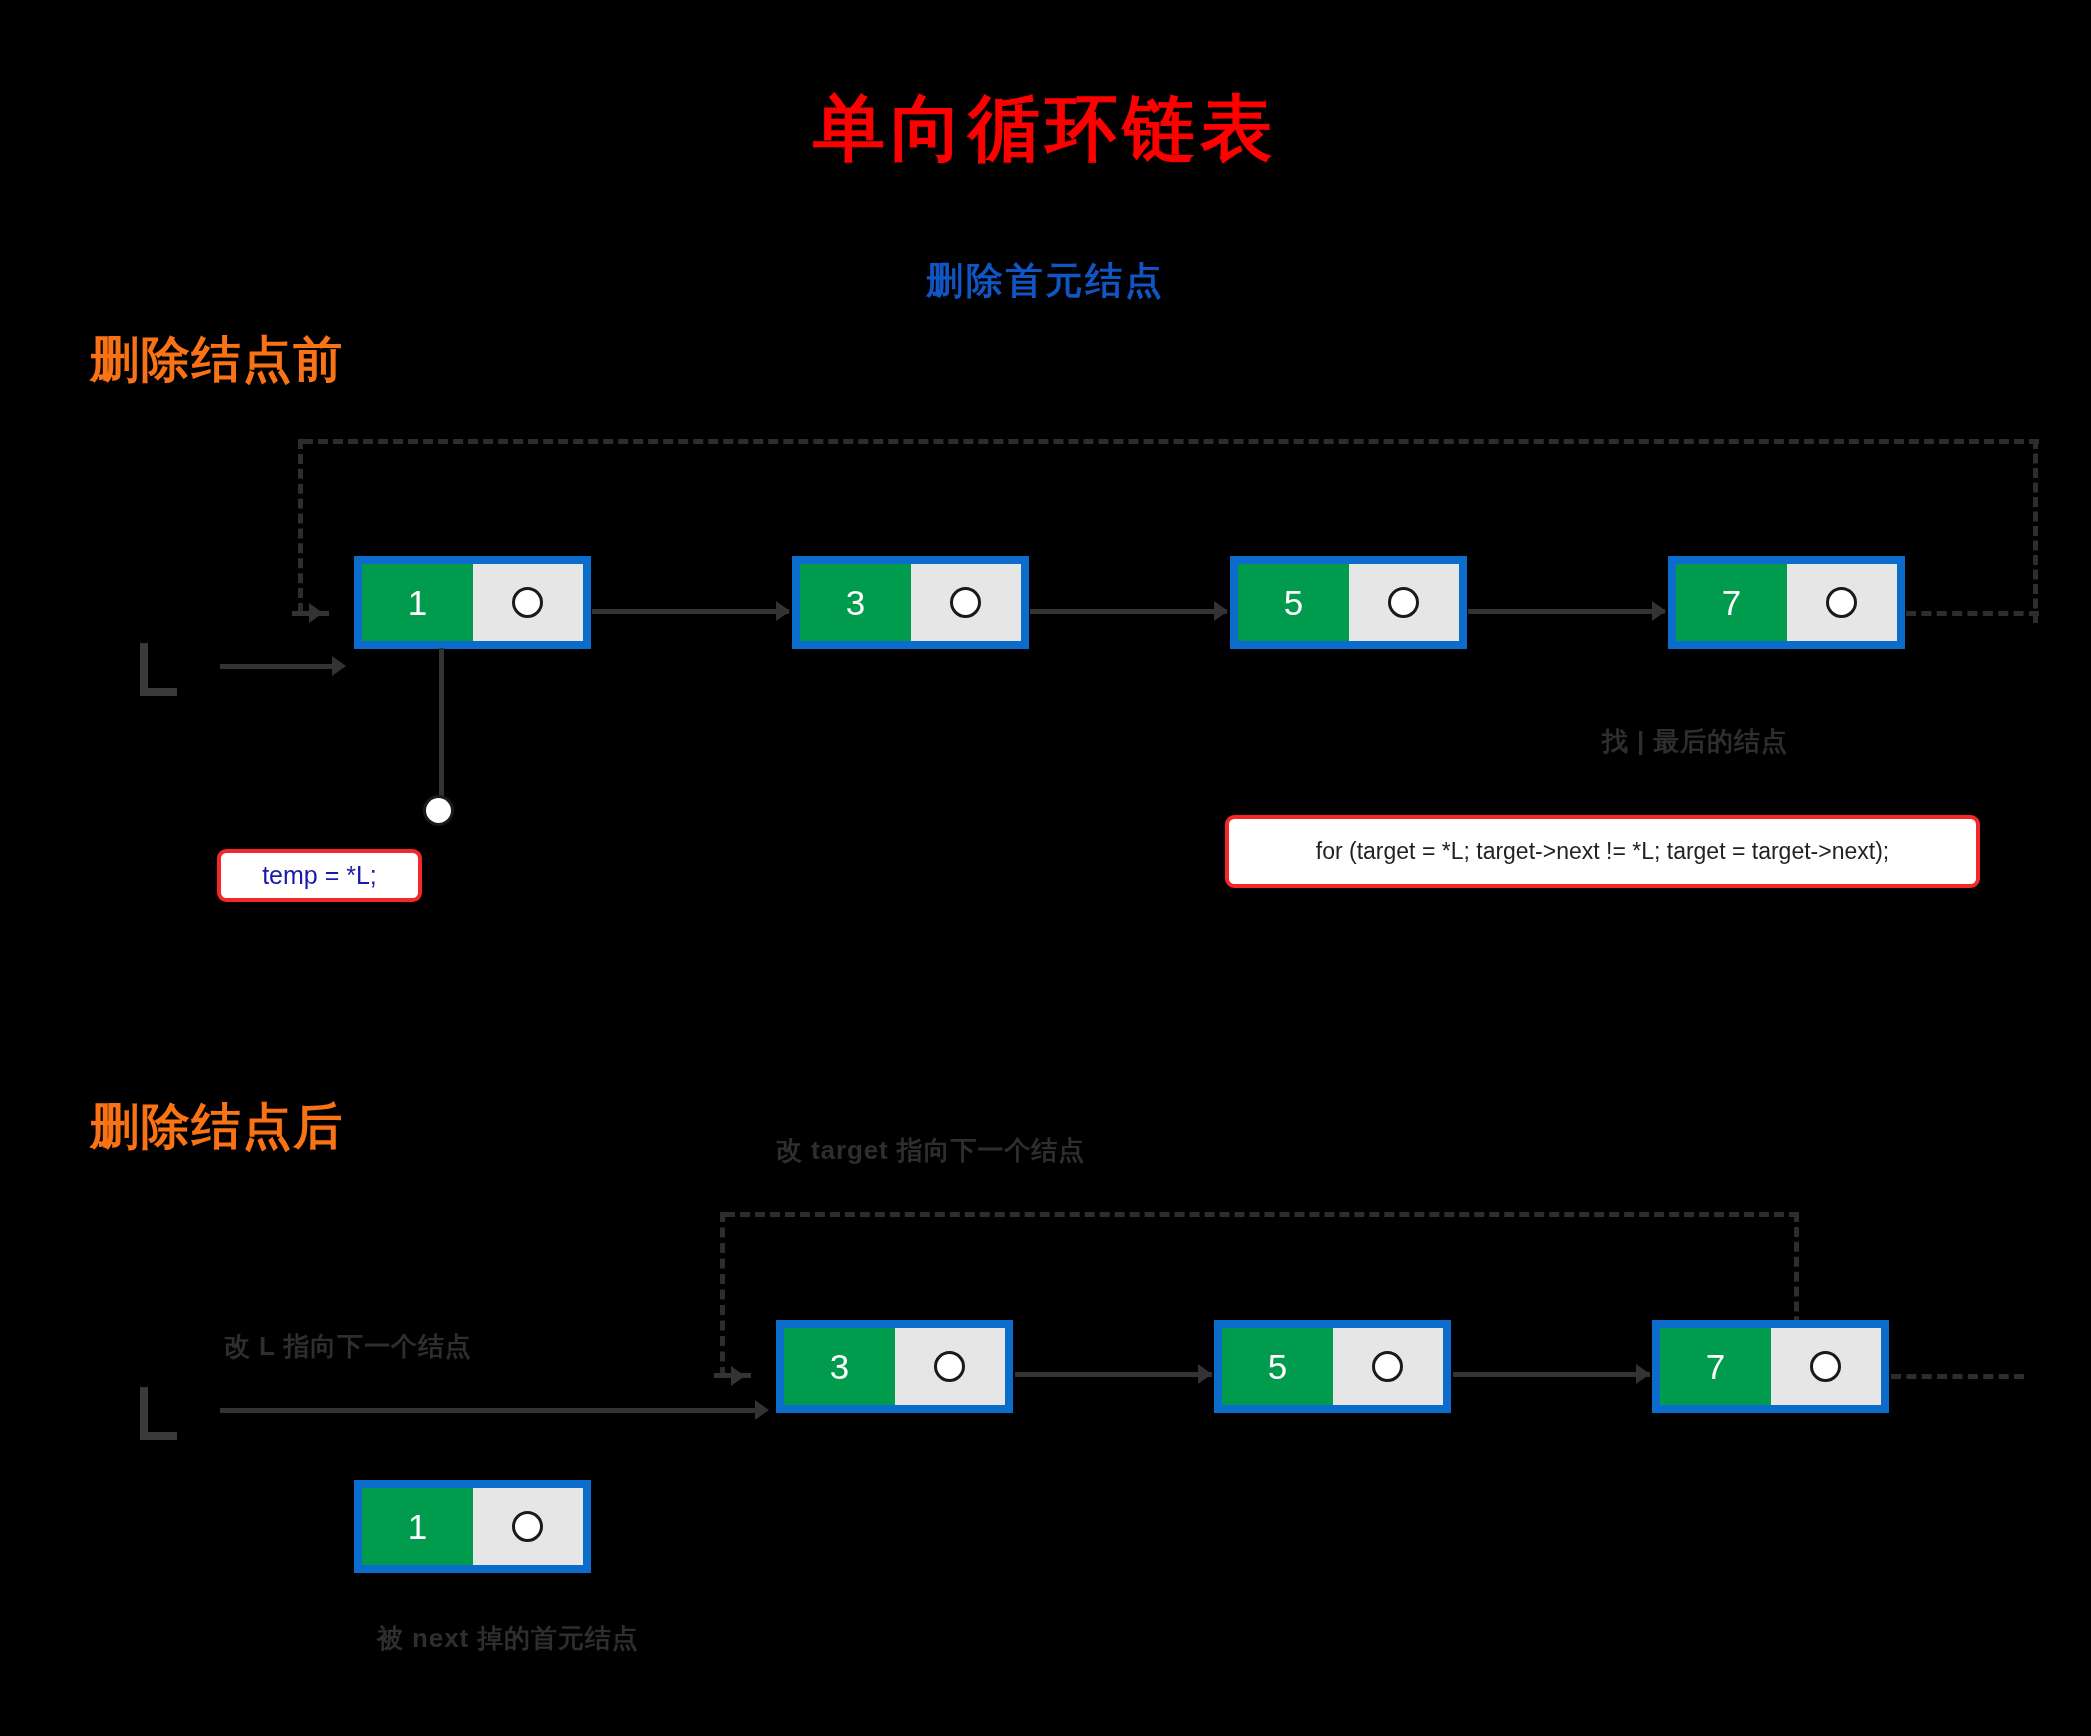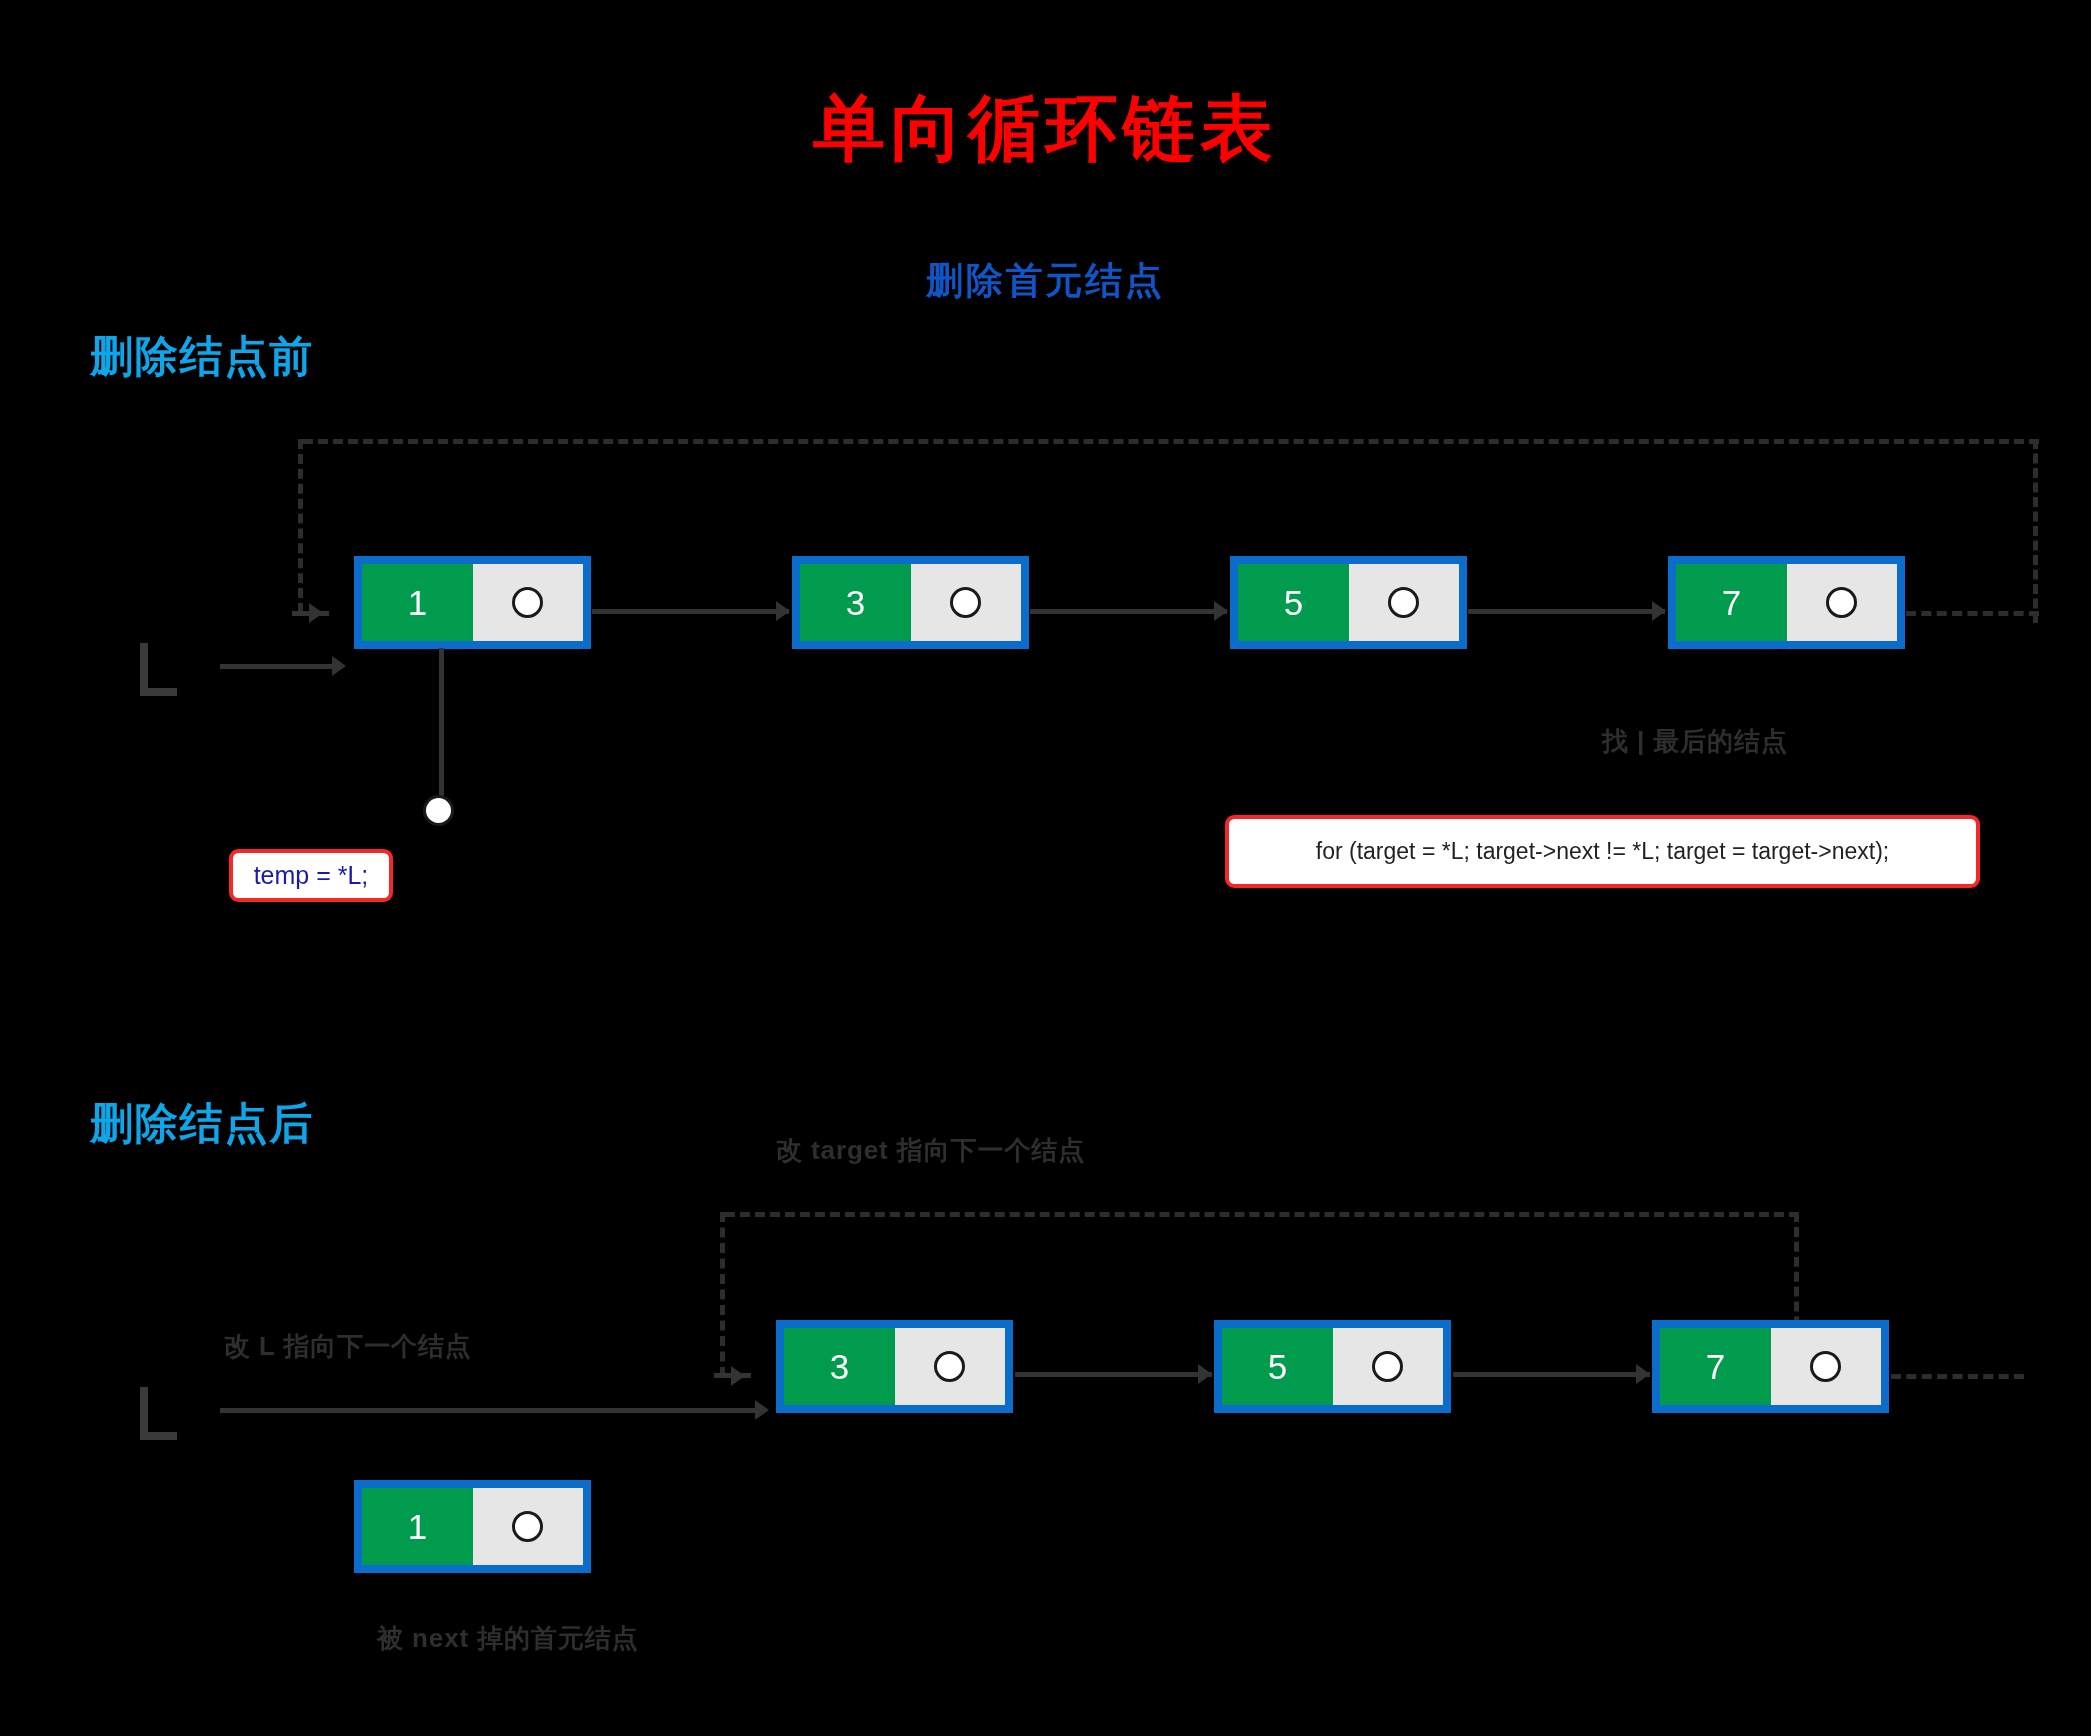--- a/index.html
+++ b/index.html
@@ -16,21 +16,21 @@
     font-size:72px;font-weight:bold;color:#ff0000;letter-spacing:5.5px;
     line-height:1;
   }
   .subtitle{
     position:absolute;left:0;right:0;top:246px;text-align:center;
     font-size:37px;font-weight:bold;color:#1155c4;letter-spacing:2.8px;
     line-height:1;
     margin-top:16px;
   }
   .section-label{
-    position:absolute;font-size:43px;font-weight:bold;color:#0ea5e9;
+    position:absolute;font-size:49px;font-weight:bold;color:#f97316;
     letter-spacing:1.8px;line-height:1;
   }
   .dim-label{
     position:absolute;font-size:26px;font-weight:bold;color:#2e2e2e;
     letter-spacing:0.9px;line-height:1;white-space:nowrap;
   }
   .ptr-label{
     position:absolute;font-size:31px;font-weight:bold;color:#3a3a3a;
     line-height:1;
   }
@@ -148,21 +148,21 @@
     <div class="next">
       <span class="circle"></span>
     </div>
   </div>
 
   <div class="dash-h" style="left:1906px;top:611px;width:133px;"></div>
 
   <div class="vline" style="left:439px;top:648px;height:156px;"></div>
   <div class="temp-dot" style="left:423px;top:795px;"></div>
 
-  <div class="codebox" style="left:229px;top:849px;width:164px;height:53px;">
+  <div class="codebox" style="left:217px;top:849px;width:205px;height:53px;">
     <span class="code">temp = *L;</span>
   </div>
 
   <div class="dim-label" style="left:1602px;top:728px;">找 | 最后的结点</div>
   <div class="codebox dark" style="left:1225px;top:815px;width:755px;height:73px;">
     <span class="code">for (target = *L; target-&gt;next != *L; target = target-&gt;next);</span>
   </div>
 
   <div class="section-label" style="left:90px;top:1102px;">删除结点后</div>
 

